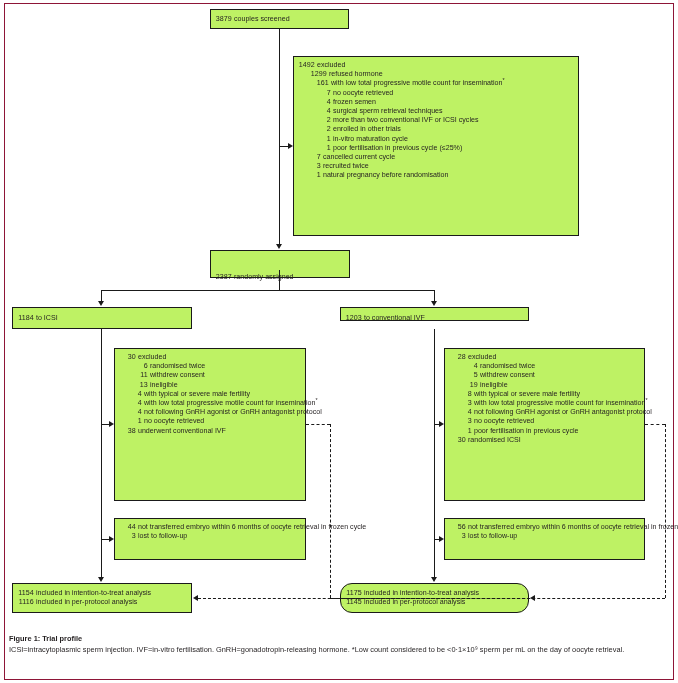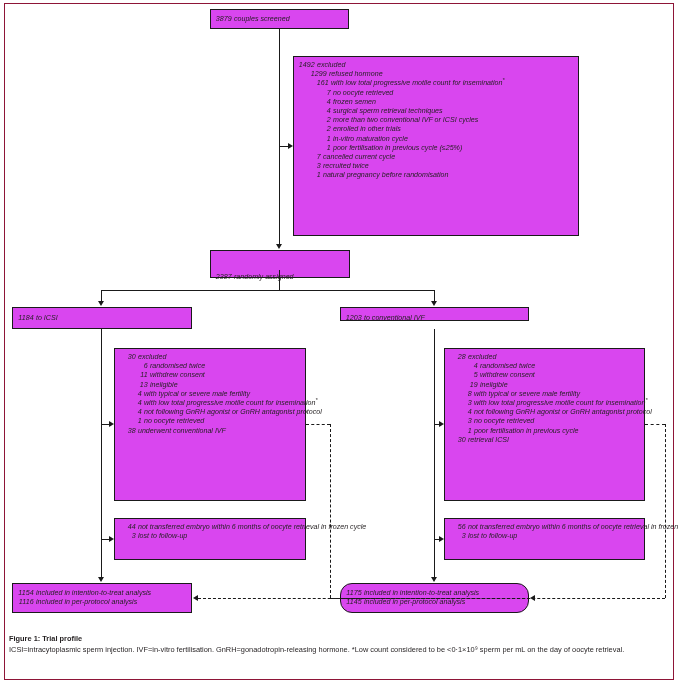--- a/index.html
+++ b/index.html
@@ -27,26 +27,25 @@
   
   #canvas{
     position:absolute;
     left:0;top:0;
     width:678px;height:628px;
   }
   .box{
     position:absolute;
     box-sizing:border-box;
     border:1px solid #1a1a1a;
-    background:#d946ef;
+    background:#bef264;
     font-size:7.1px;
     line-height:9.2px;
     color:#231f20;
     padding:4px 5px 4px 6px;
-    font-style:italic;
   }
   .box .ln{white-space:nowrap;display:block;}
   .ln .num{
     display:inline-block;
     text-align:right;
     margin-right:2.4px;
   }
   .wrap{white-space:normal;}
   
   .vline{position:absolute;background:#1a1a1a;width:1px;}
@@ -140,21 +139,21 @@
     <div class="box" id="box-excl-ivf" style="left:444px;top:348px;width:201px;height:153px;">
         <span class="ln wrap" style="padding-left: 17px; text-indent: -17px;"><span class="num" style="width: 14.6px;">28</span><span>excluded</span></span>
         <span class="ln wrap" style="padding-left: 29px; text-indent: -21px;"><span class="num" style="width: 18.6px;">4</span><span>randomised twice</span></span>
         <span class="ln wrap" style="padding-left: 29px; text-indent: -21px;"><span class="num" style="width: 18.6px;">5</span><span>withdrew consent</span></span>
         <span class="ln wrap" style="padding-left: 29px; text-indent: -21px;"><span class="num" style="width: 18.6px;">19</span><span>ineligible</span></span>
         <span class="ln wrap" style="padding-left: 23px; text-indent: -17px;"><span class="num" style="width: 14.6px;">8</span><span>with typical or severe male fertility</span></span>
         <span class="ln wrap" style="padding-left: 23px; text-indent: -17px;"><span class="num" style="width: 14.6px;">3</span><span>with low total progressive motile count for insemination<sup>*</sup></span></span>
         <span class="ln wrap" style="padding-left: 23px; text-indent: -17px;"><span class="num" style="width: 14.6px;">4</span><span>not following GnRH agonist or GnRH antagonist protocol</span></span>
         <span class="ln wrap" style="padding-left: 23px; text-indent: -17px;"><span class="num" style="width: 14.6px;">3</span><span>no oocyte retrieved</span></span>
         <span class="ln wrap" style="padding-left: 23px; text-indent: -17px;"><span class="num" style="width: 14.6px;">1</span><span>poor fertilisation in previous cycle</span></span>
-        <span class="ln wrap" style="padding-left: 17px; text-indent: -17px;"><span class="num" style="width: 14.6px;">30</span><span>retrieval ICSI</span></span>
+        <span class="ln wrap" style="padding-left: 17px; text-indent: -17px;"><span class="num" style="width: 14.6px;">30</span><span>randomised ICSI</span></span>
       </div>
 
     <div class="box" id="box-nt-icsi" style="left:114px;top:518px;width:192px;height:42px;">
         <span class="ln wrap" style="padding-left: 17px; text-indent: -17px;"><span class="num" style="width: 14.6px;">44</span><span>not transferred embryo within 6 months of oocyte retrieval in frozen cycle</span></span>
         <span class="ln wrap" style="padding-left: 17px; text-indent: -17px;"><span class="num" style="width: 14.6px;">3</span><span>lost to follow-up</span></span>
       </div>
 
     <div class="box" id="box-nt-ivf" style="left:444px;top:518px;width:201px;height:42px;">
         <span class="ln wrap" style="padding-left: 17px; text-indent: -17px;"><span class="num" style="width: 14.6px;">56</span><span>not transferred embryo within 6 months of oocyte retrieval in frozen cycle</span></span>
         <span class="ln wrap" style="padding-left: 17px; text-indent: -17px;"><span class="num" style="width: 14.6px;">3</span><span>lost to follow-up</span></span>

